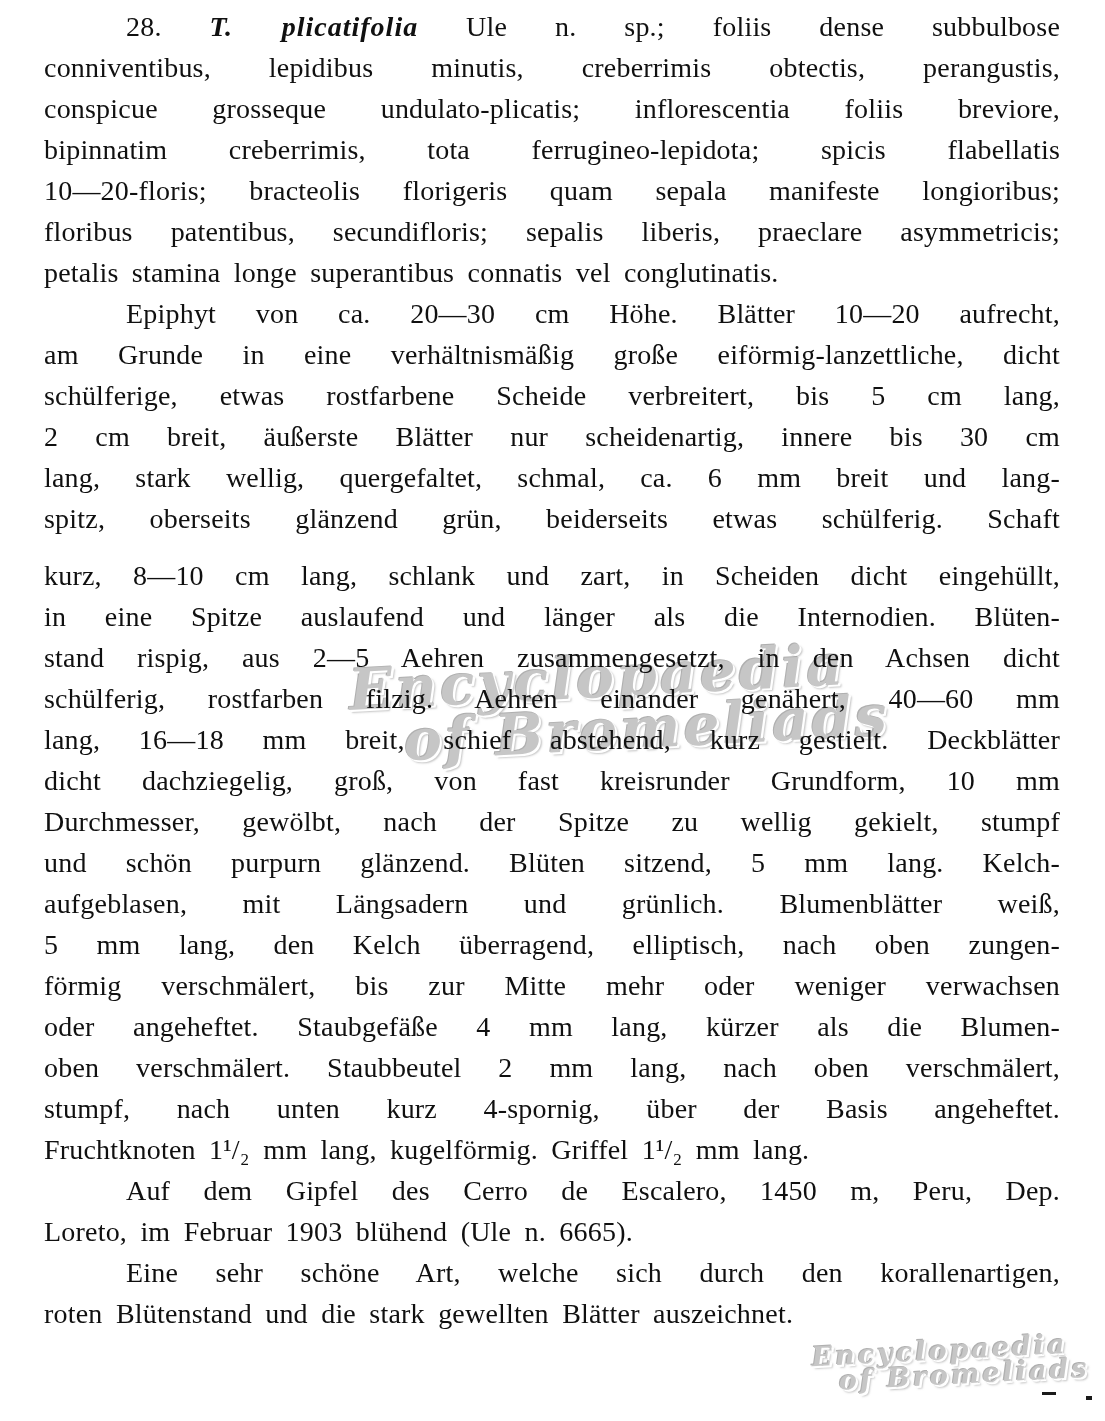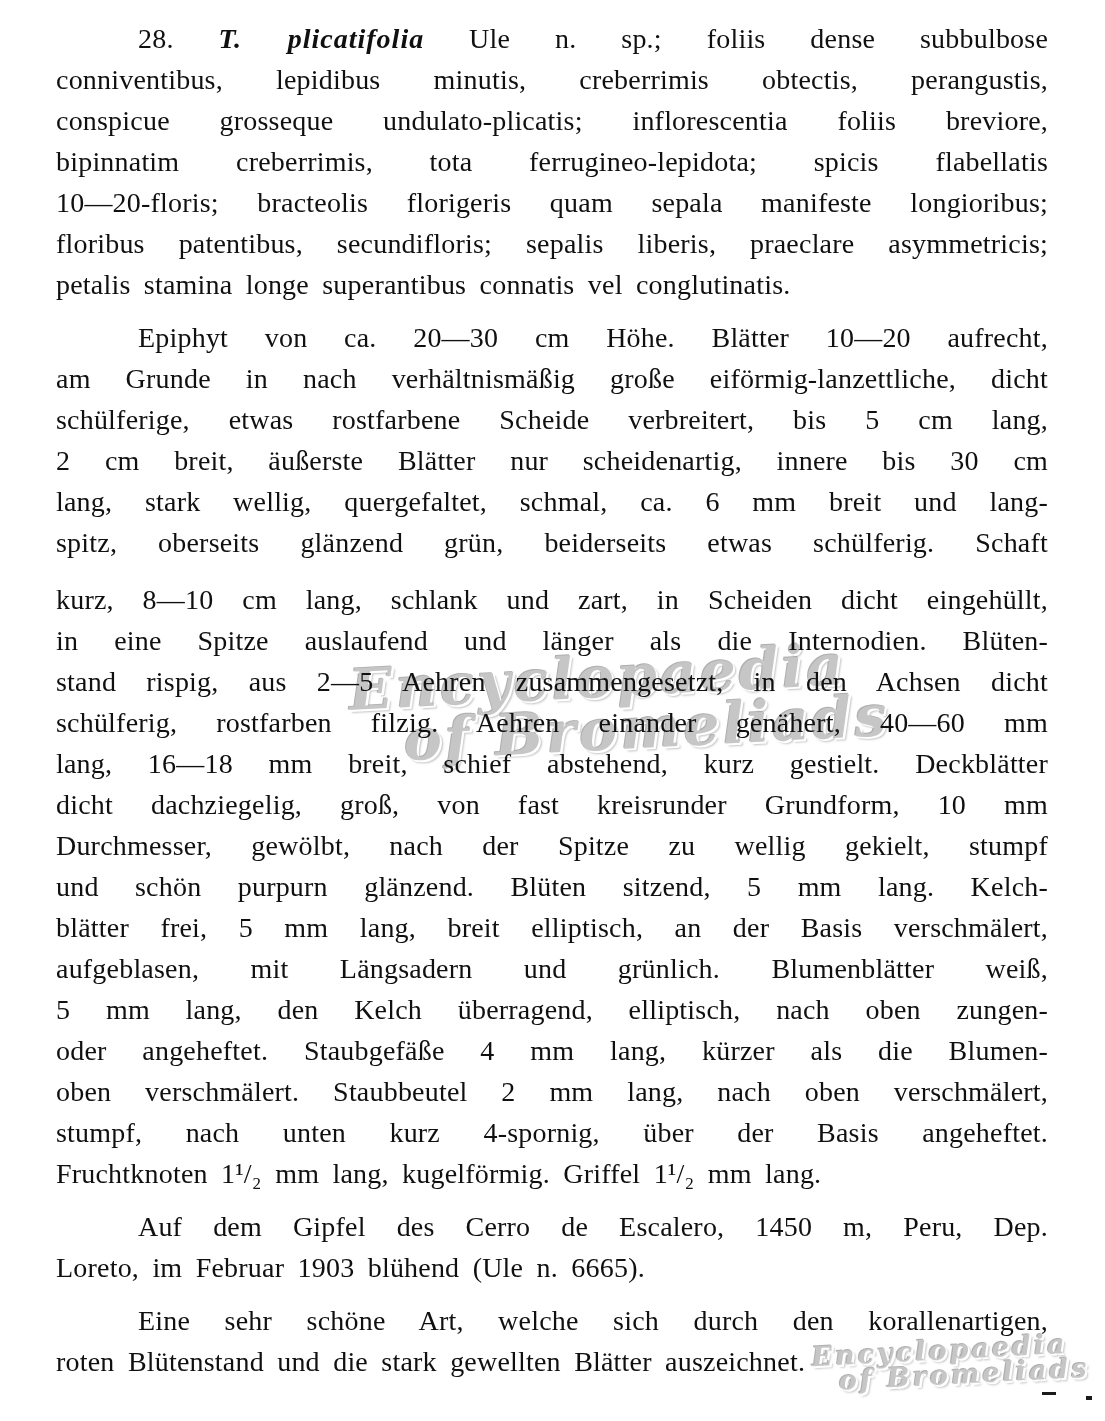--- a/index.html
+++ b/index.html
@@ -20,21 +20,21 @@
   .text-column {
     position: absolute;
     left: 44px;
     top: 6px;
     width: 1016px;
     z-index: 2;
     font-size: 28px;
     line-height: 41px;
     overflow: visible;
   }
-  .para { margin: 12px; padding: 0; }
+  .para { margin: 0; padding: 0; }
   .line {
     text-align: justify;
     text-align-last: justify;
     white-space: normal;
     letter-spacing: 0.2px;
   }
   
   .endleft .line:last-child {
     text-align-last: left;
     word-spacing: 0.22em;
@@ -119,41 +119,41 @@
           <div class="line">bipinnatim creberrimis, tota ferrugineo-lepidota; spicis flabellatis</div>
           <div class="line">10—20-floris; bracteolis florigeris quam sepala manifeste longioribus;</div>
           <div class="line">floribus patentibus, secundifloris; sepalis liberis, praeclare asymmetricis;</div>
           <div class="line">petalis stamina longe superantibus connatis vel conglutinatis.</div>
         </div>
     </div>
 
     <div class="para indent-first">
       <div>
           <div class="line">Epiphyt von ca. 20—30 cm Höhe.  Blätter 10—20 aufrecht,</div>
-          <div class="line">am Grunde in nach verhältnismäßig große eiförmig-lanzettliche, dicht</div>
+          <div class="line">am Grunde in eine verhältnismäßig große eiförmig-lanzettliche, dicht</div>
           <div class="line">schülferige, etwas rostfarbene Scheide verbreitert, bis 5 cm lang,</div>
           <div class="line">2 cm breit, äußerste Blätter nur scheidenartig, innere bis 30 cm</div>
           <div class="line">lang, stark wellig, quergefaltet, schmal, ca. 6 mm breit und lang-</div>
           <div class="line">spitz, oberseits glänzend grün, beiderseits etwas schülferig.  Schaft</div>
         </div>
     </div>
 
     <div class="para endleft block-b">
       <div>
           <div class="line">kurz, 8—10 cm lang, schlank und zart, in Scheiden dicht eingehüllt,</div>
           <div class="line">in eine Spitze auslaufend und länger als die Internodien.  Blüten-</div>
           <div class="line">stand rispig, aus 2—5 Aehren zusammengesetzt, in den Achsen dicht</div>
           <div class="line">schülferig, rostfarben filzig.  Aehren einander genähert, 40—60 mm</div>
           <div class="line">lang, 16—18 mm breit, schief abstehend, kurz gestielt.  Deckblätter</div>
           <div class="line">dicht dachziegelig, groß, von fast kreisrunder Grundform, 10 mm</div>
           <div class="line">Durchmesser, gewölbt, nach der Spitze zu wellig gekielt, stumpf</div>
           <div class="line">und schön purpurn glänzend.  Blüten sitzend, 5 mm lang.  Kelch-</div>
-          <div class="line">blätter frei, 5 mm lang, breit elliptisch, an der Basis verschmälert,</div>
           <div class="line">aufgeblasen, mit Längsadern und grünlich.  Blumenblätter weiß,</div>
           <div class="line">5 mm lang, den Kelch überragend, elliptisch, nach oben zungen-</div>
+          <div class="line">förmig verschmälert, bis zur Mitte mehr oder weniger verwachsen</div>
           <div class="line">oder angeheftet.  Staubgefäße 4 mm lang, kürzer als die Blumen-</div>
           <div class="line">oben verschmälert.  Staubbeutel 2 mm lang, nach oben verschmälert,</div>
           <div class="line">stumpf, nach unten kurz 4-spornig, über der Basis angeheftet.</div>
           <div class="line">Fruchtknoten 1¹/₂ mm lang, kugelförmig.  Griffel 1¹/₂ mm lang.</div>
         </div>
     </div>
 
     <div class="para endleft indent-first">
       <div>
           <div class="line">Auf dem Gipfel des Cerro de Escalero, 1450 m, Peru, Dep.</div>

